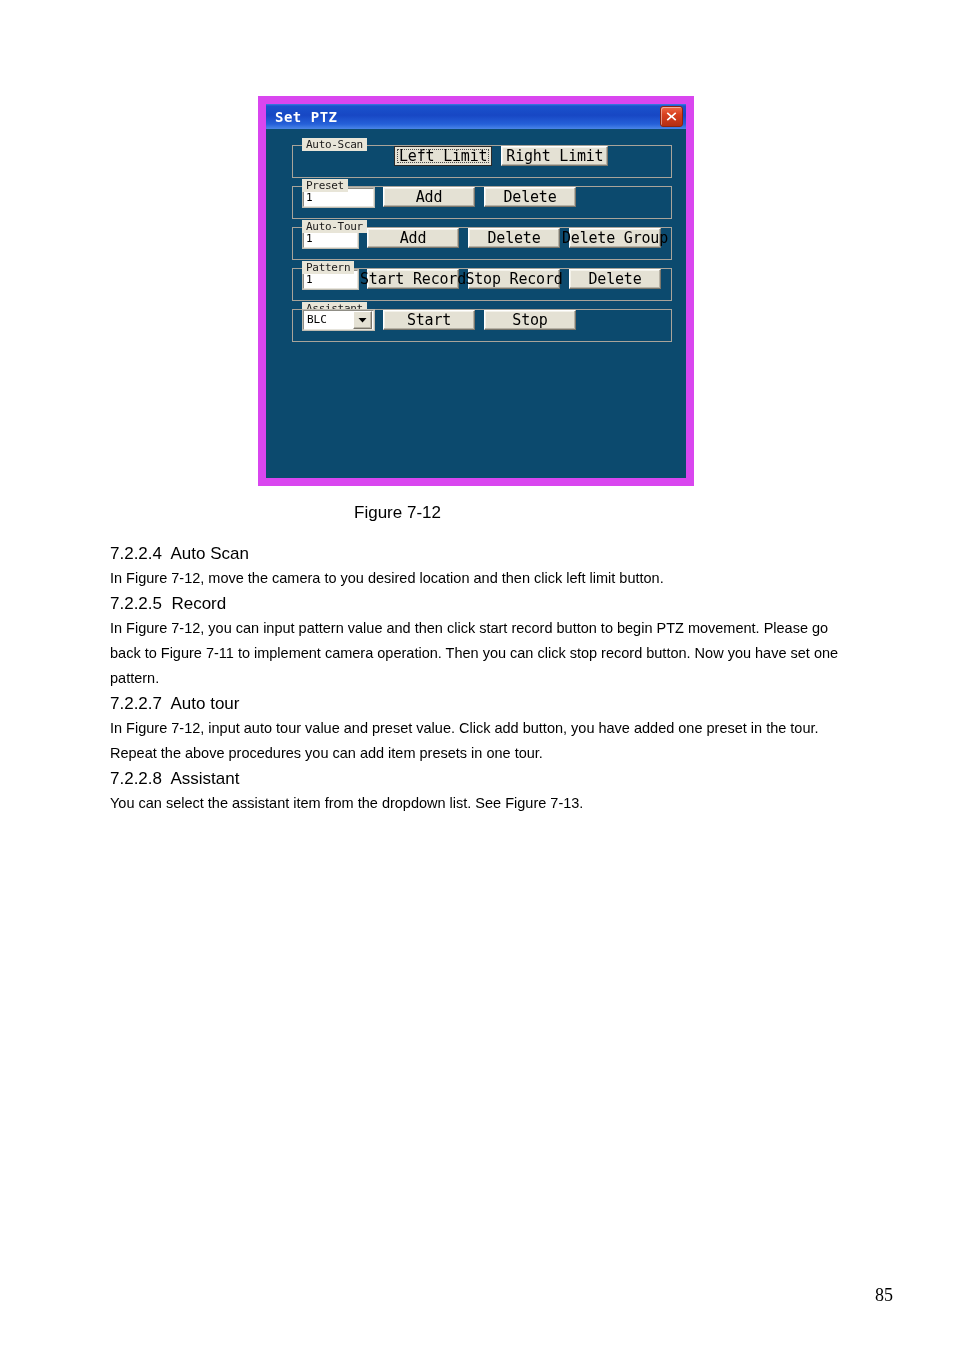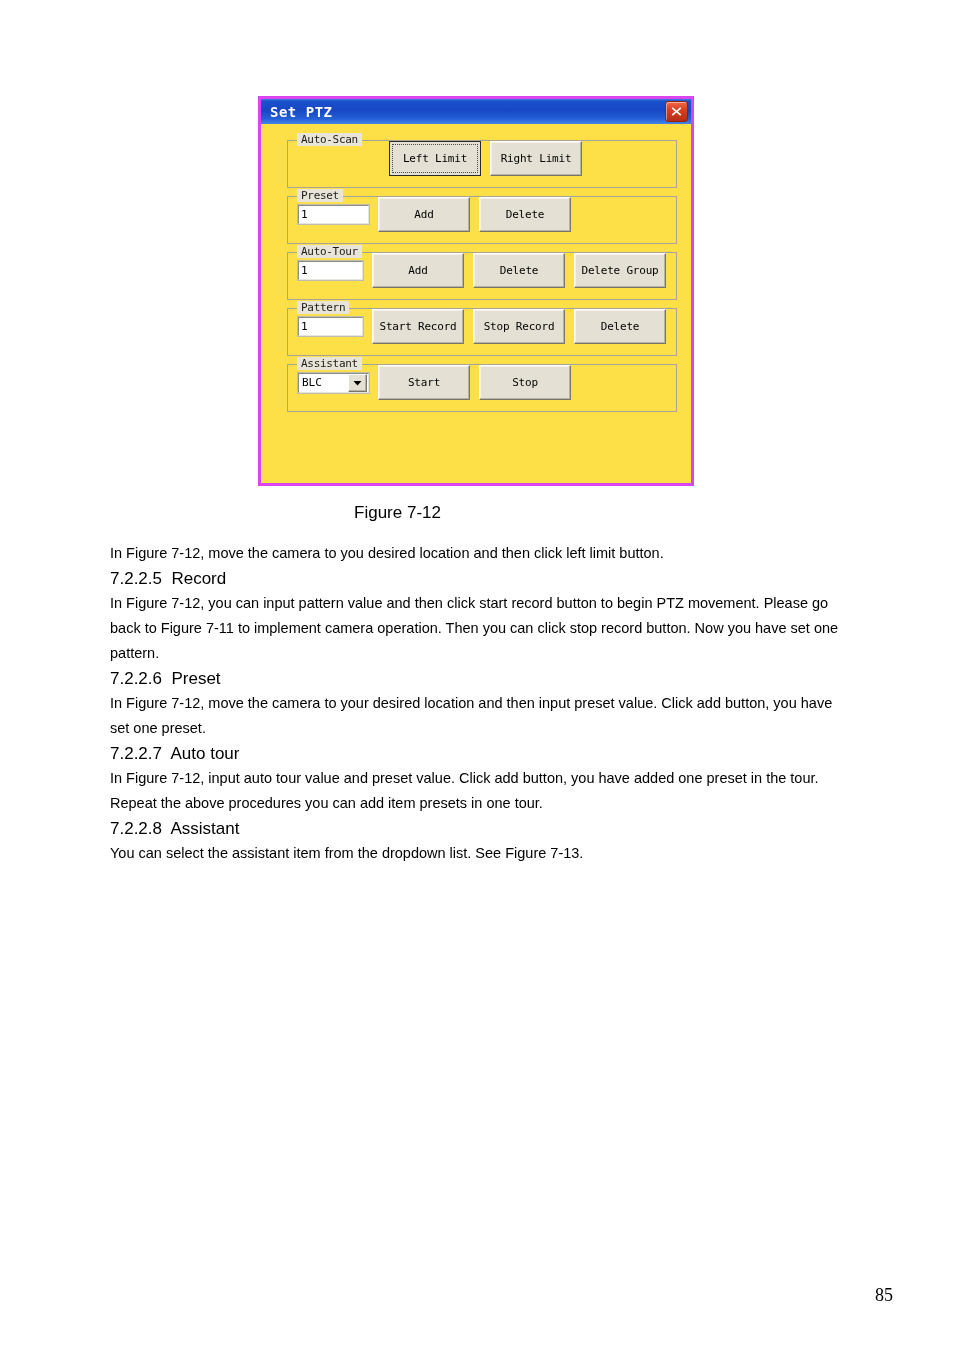--- a/index.html
+++ b/index.html
@@ -21,22 +21,22 @@
     position: absolute;
     left: 258px;
     top: 96px;
     width: 436px;
     height: 390px;
   }
   .dialog {
     width: 100%;
     height: 100%;
     box-sizing: border-box;
-    border: 3px solid #d946ef;
-    background: #fde047;
+    border: 8px solid #d946ef;
+    background: #0c4a6e;
     position: relative;
   }
   .titlebar {
     height: 25px;
     background: linear-gradient(to bottom, #3f7fe0 0%, #1a52cc 8%, #1747c4 45%, #2560d8 80%, #4a86e8 100%);
     display: flex;
     align-items: center;
     justify-content: space-between;
     padding: 0 3px 0 9px;
     box-sizing: border-box;
@@ -109,29 +109,29 @@
     outline: 1px solid #bfbcb2;
     outline-offset: 0px;
     font-family: "DejaVu Sans Mono", monospace;
     font-size: 11px;
     color: #000;
     padding: 0 2px;
     line-height: 17px;
     display: block;
   }
   .btn {
-    height: 35px;
+    height: 20px;
     min-width: 92px;
     box-sizing: border-box;
     background: #e4e1d4;
     border: 1px solid;
     border-color: #ffffff #7a766c #7a766c #ffffff;
     box-shadow: inset -1px -1px 0 #b6b2a6, inset 1px 1px 0 #f4f2ea;
     font-family: "DejaVu Sans Mono", monospace;
-    font-size: 11px;
+    font-size: 15px;
     color: #000000;
     cursor: pointer;
     display: flex;
     align-items: center;
     justify-content: center;
     letter-spacing: -0.2px;
     white-space: nowrap;
     padding: 0 4px;
   }
   .btn.focused {
@@ -296,32 +296,29 @@
 
     </div>
   </div>
 </div>
 
 <div class="figure-caption">Figure 7-12</div>
 
 <div class="doc">
 
   <div>
+    <div class="h-sec">7.2.2.4  Auto Scan</div>
     <p class="p-body">In Figure 7-12, move the camera to you desired location and then click left limit button.</p>
   </div>
 
   <div>
     <div class="h-sec">7.2.2.5  Record</div>
     <p class="p-body">In Figure 7-12, you can input pattern value and then click start record button to begin PTZ movement. Please go back to Figure 7-11 to implement camera operation. Then you can click stop record button. Now you have set one pattern.</p>
   </div>
 
-  <div>
-    <div class="h-sec">7.2.2.6  Preset</div>
-    <p class="p-body">In Figure 7-12, move the camera to your desired location and then input preset value. Click add button, you have set one preset.</p>
-  </div>
 
   <div>
     <div class="h-sec">7.2.2.7  Auto tour</div>
     <p class="p-body">In Figure 7-12, input auto tour value and preset value. Click add button, you have added one preset in the tour.</p>
     <p class="p-body">Repeat the above procedures you can add item presets in one tour.</p>
   </div>
 
   <div>
     <div class="h-sec">7.2.2.8  Assistant</div>
     <p class="p-body">You can select the assistant item from the dropdown list. See Figure 7-13.</p>

